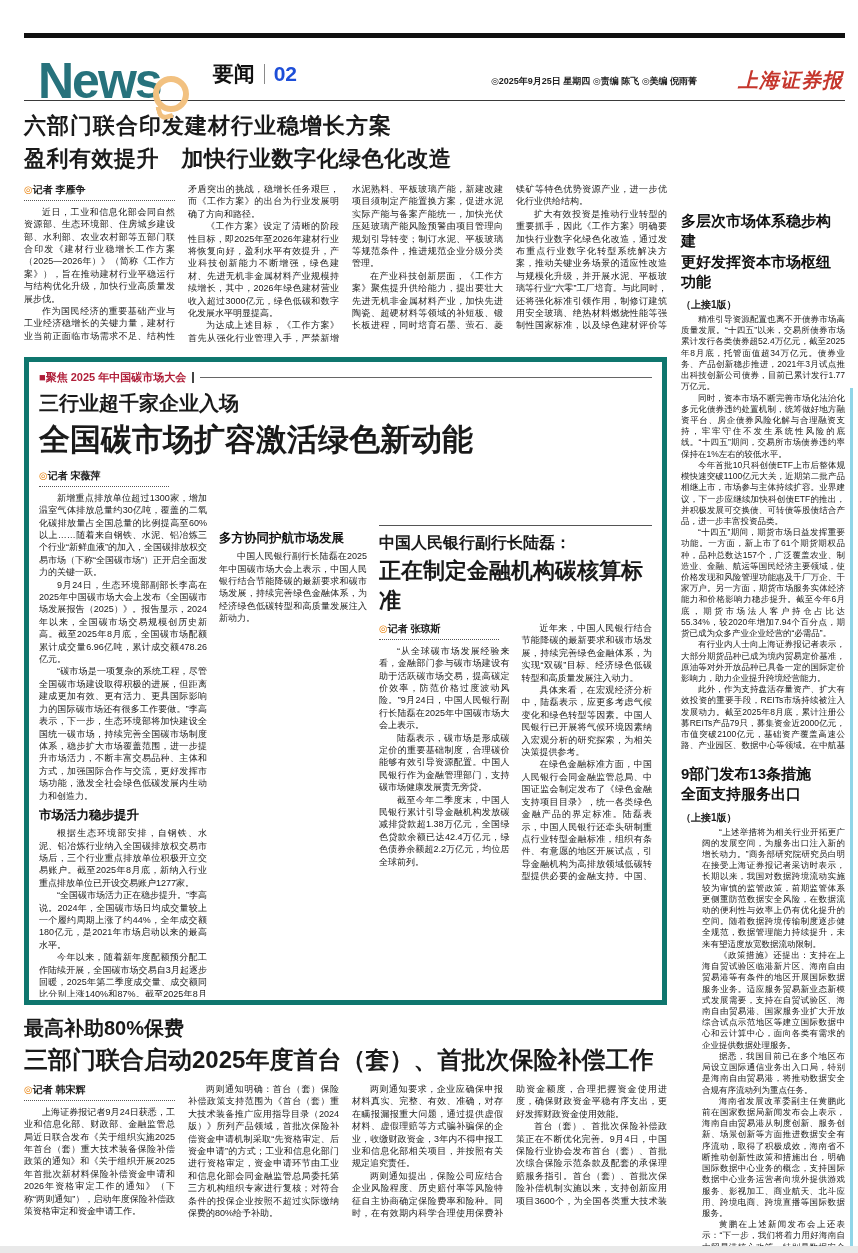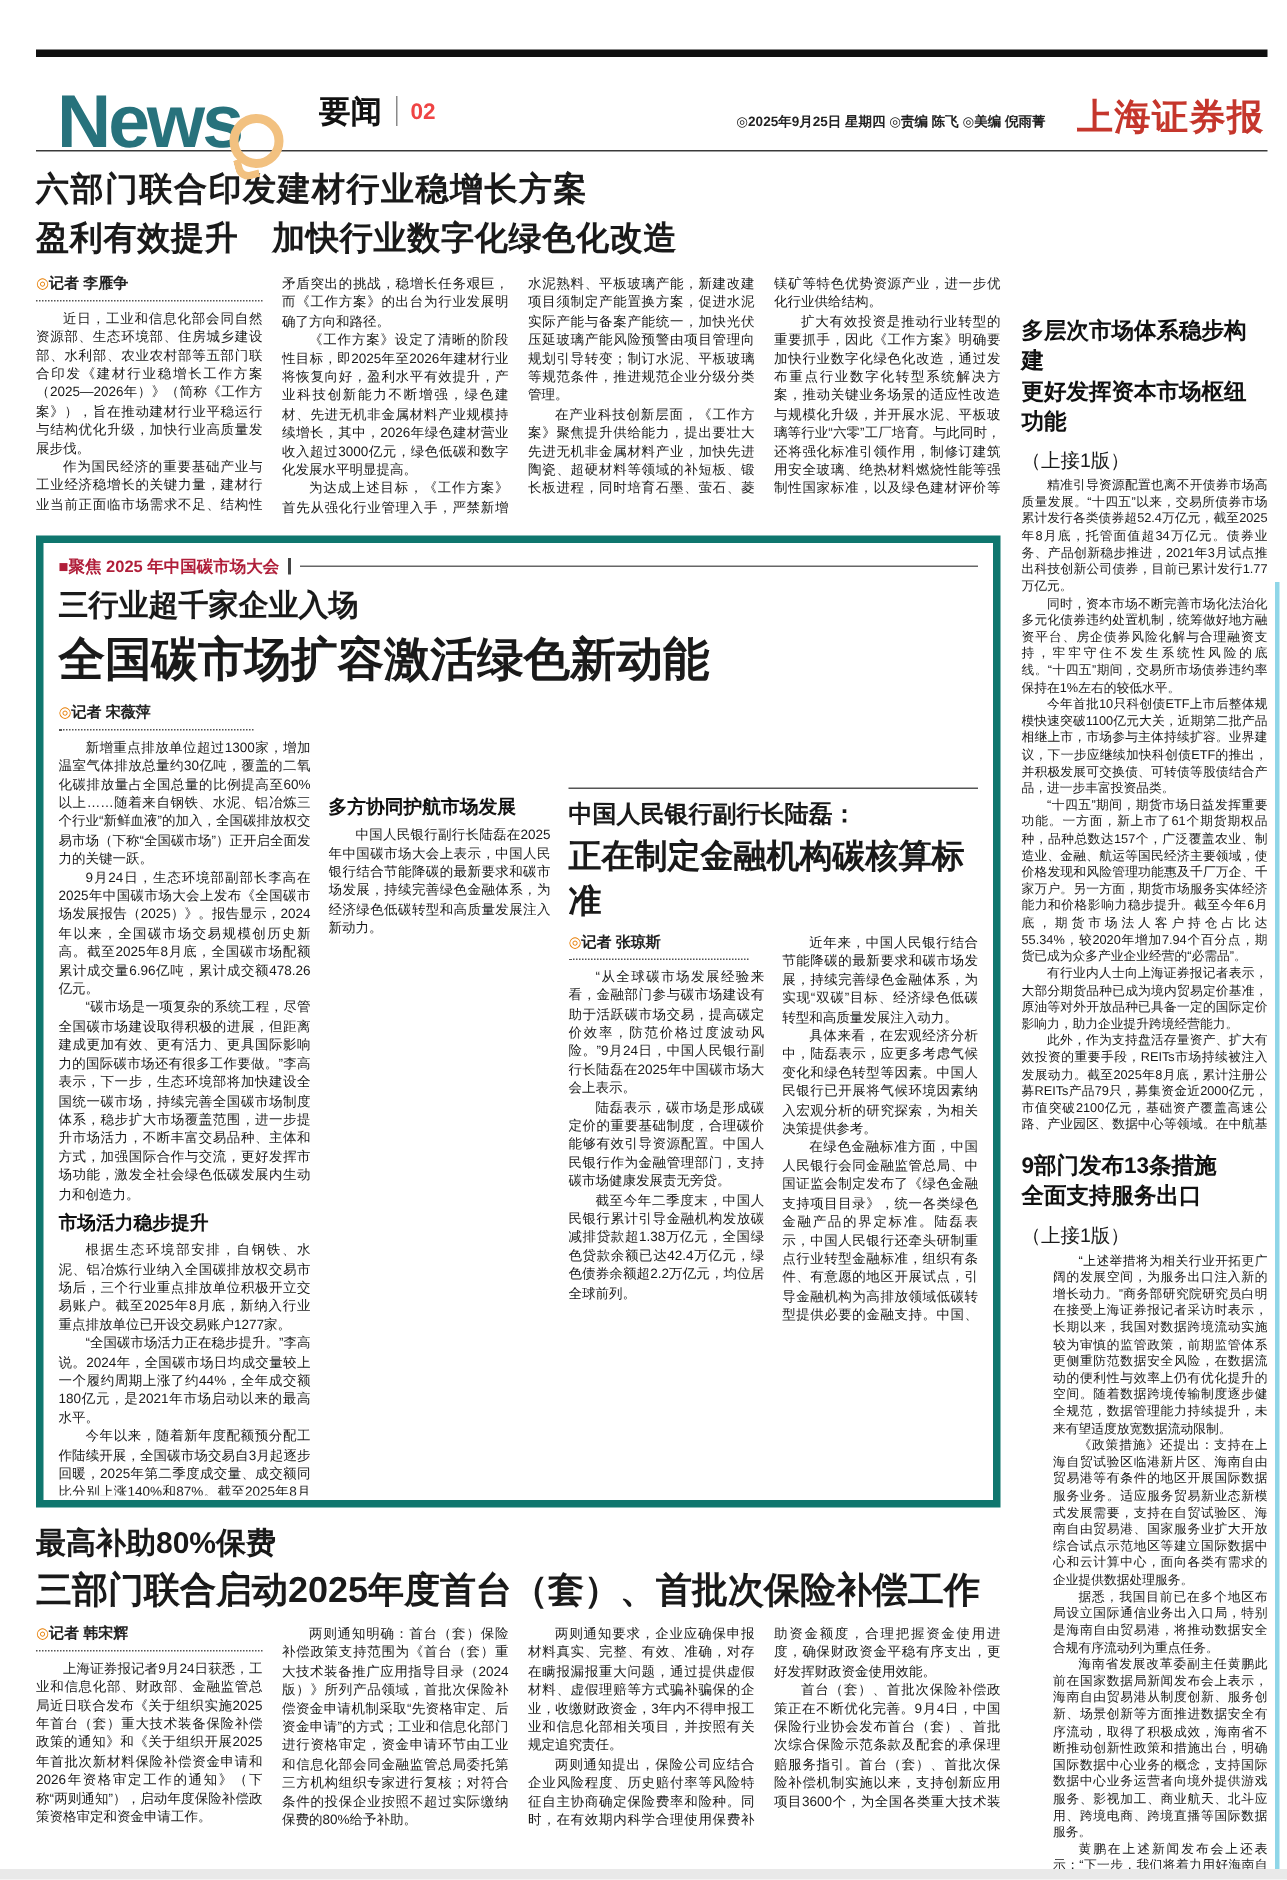--- a/index.html
+++ b/index.html
@@ -12,25 +12,25 @@
   .logo-news{font-size:50px;font-weight:800;color:#27727c;letter-spacing:-2px;
              line-height:1;padding-left:14px;position:relative;top:6px;}
   .bubble{display:inline-block;width:24px;height:24px;border:6px solid #f2c180;
           border-radius:50%;position:relative;top:12px;left:-8px;}
   .bubble:after{content:"";position:absolute;left:-2px;bottom:-14px;width:10px;height:10px;
           border-left:5px solid #f2c180;border-bottom:5px solid #f2c180;
           border-bottom-left-radius:9px;transform:rotate(-15deg);}
   .section-block{display:flex;align-items:center;gap:9px;margin-left:16px;padding-bottom:12px;}
   .section-name{font-size:21px;font-weight:800;color:#111;}
   .sec-sep{width:1px;height:20px;background:#8a8a8a;}
-  .page-num{font-size:15px;font-weight:600;color:#ef4444;}
+  .page-num{font-size:21px;font-weight:600;color:#1d4ed8;}
   .dateline{position:absolute;right:148px;bottom:12px;font-size:9px;font-weight:700;color:#222;}
-  .paper-name{position:absolute;right:2px;bottom:6px;font-size:24px;font-weight:800;
+  .paper-name{position:absolute;right:2px;bottom:6px;font-size:20px;font-weight:800;
               color:#c5362c;font-family:"DejaVu Serif","Liberation Serif",serif;
-              letter-spacing:1px;text-align:right;}
+              font-style:italic;letter-spacing:1px;text-align:right;}
   
   .content{display:flex;gap:14px;padding:10px 13px 0 24px;align-items:flex-start;}
   .main-col{width:643px;flex:none;}
   .side-col{flex:1;padding-top:100px;}
   .cyan-rule{position:absolute;right:5px;top:388px;width:3px;height:865px;background:#8fd6e8;}
   
   .byline{font-size:10px;font-weight:700;color:#222;border-bottom:1px dotted #555;
           padding-bottom:3px;margin-bottom:5px;}
   .byline::first-letter{color:#e8820c;}
   .para{margin:0;text-indent:2em;text-align:justify;}
@@ -71,21 +71,21 @@
   .f-lower{display:flex;gap:12px;margin-top:8px;flex:1;min-height:0;}
   .f-mid{width:148px;flex:none;font-size:9px;line-height:1.38;height:330px;overflow:hidden;}
   .pboc{flex:1;border-top:1px solid #555;padding-top:7px;min-width:0;}
   .pboc .t1{font-size:16px;font-weight:700;}
   .pboc .t2{font-size:22px;font-weight:900;margin:2px 0 6px;}
   .pboc .byline{width:120px;}
   .pboc .body{column-count:2;column-gap:12px;height:262px;overflow:hidden;
               font-size:9px;line-height:1.38;}
   
   .side-art .title{font-size:15px;font-weight:900;line-height:1.35;color:#111;}
-  .continued{font-size:13px;font-weight:400;margin:6px 0 2px;}
+  .continued{font-size:10px;font-weight:700;margin:6px 0 2px;}
   .side-art .body{font-size:8.5px;line-height:1.32;overflow:hidden;}
   .side-art1 .body{height:436px;}
   .side-art2{margin-top:14px;}
   .side-art2 .body{height:430px;margin-left:21px;}
   
   .art-ins{margin-top:10px;}
   .art-ins .kicker{font-size:20px;font-weight:800;}
   .art-ins .title{font-size:24px;font-weight:900;margin:2px 0 7px;}
   .art-ins .body{column-count:4;column-gap:13px;height:146px;overflow:hidden;
                  font-size:9px;line-height:1.38;}

